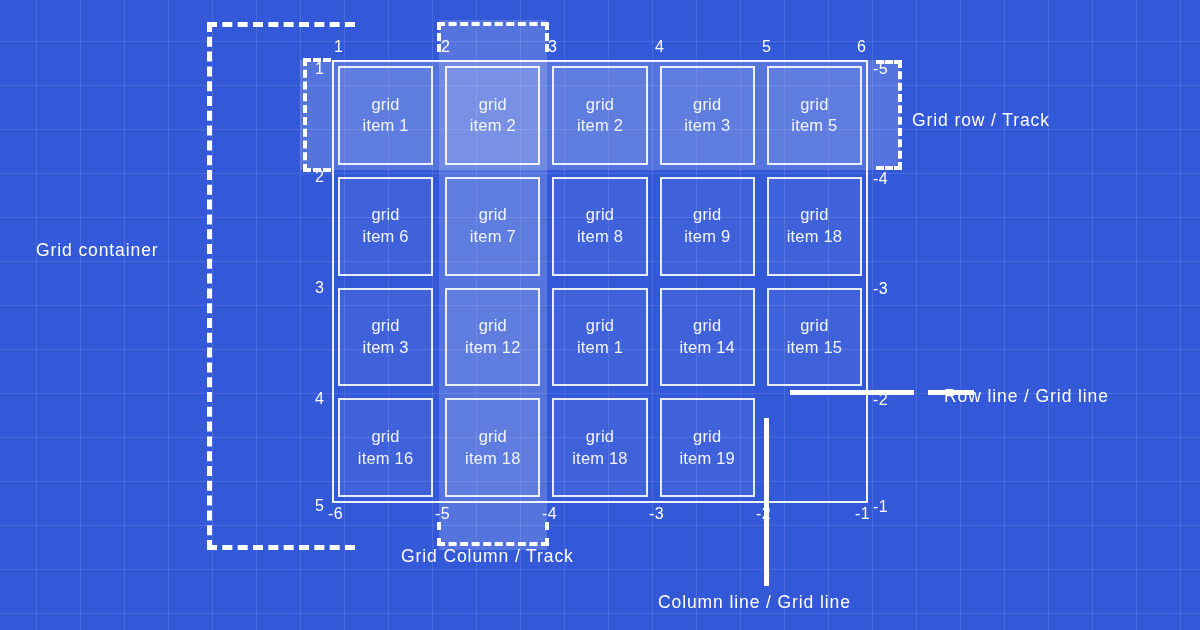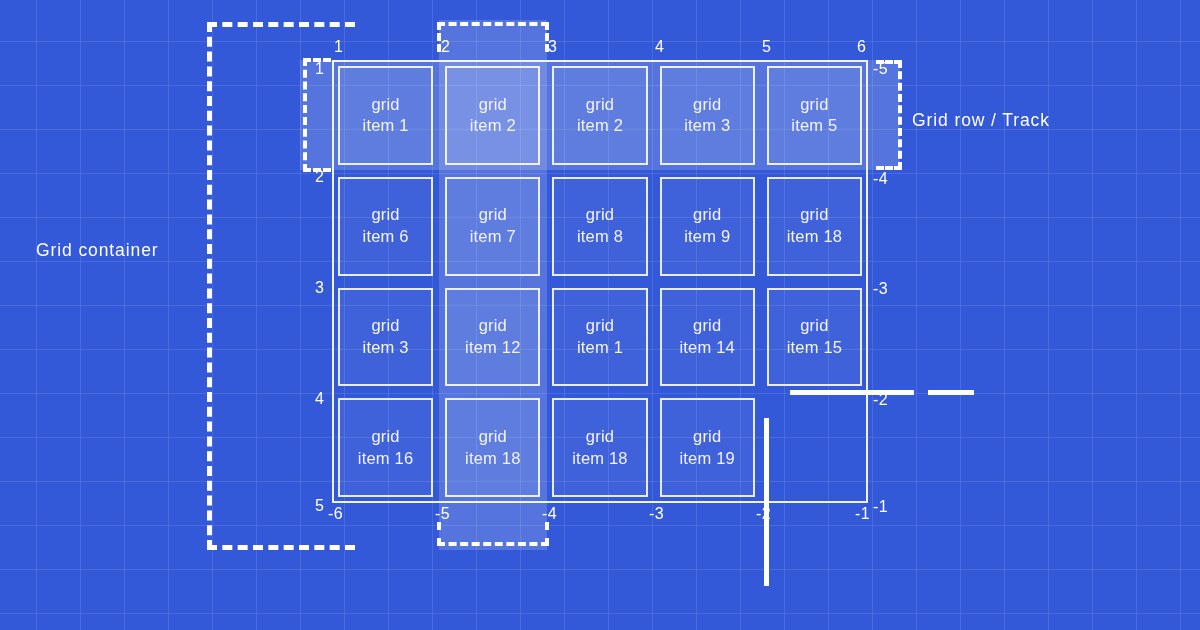--- a/index.html
+++ b/index.html
@@ -289,22 +289,25 @@
   <div class="lbl lbl-right" style="left:868px; top:518px;">-1</div>
 
   <div class="dash-box" style="left:207px; top:22px; width:148px; height:528px; border-right:none;"></div>
   <div class="anno" style="left:36px; top:240px;">Grid container</div>
 
   <div class="bracket open-right" style="left:303px; top:58px; width:28px; height:114px;"></div>
 
   <div class="bracket open-down" style="left:437px; top:22px; width:112px; height:30px;"></div>
 
   <div class="bracket open-up" style="left:437px; top:522px; width:112px; height:24px;"></div>
+  <div class="anno" style="left:401px; top:546px;">Grid Column / Track</div>
 
   <div class="bracket open-left" style="left:876px; top:60px; width:26px; height:110px;"></div>
   <div class="anno" style="left:912px; top:110px;">Grid row / Track</div>
 
   <div class="leader-solid-h" style="left:790px; top:390px; width:78px;"></div>
   <div class="leader-h" style="left:868px; top:390px; width:106px;"></div>
+  <div class="anno" style="left:944px; top:386px;">Row line / Grid line</div>
 
   <div class="leader-v" style="left:764px; top:418px; height:168px;"></div>
+  <div class="anno" style="left:658px; top:592px;">Column line / Grid line</div>
 
 </div>
 
 </body></html>

